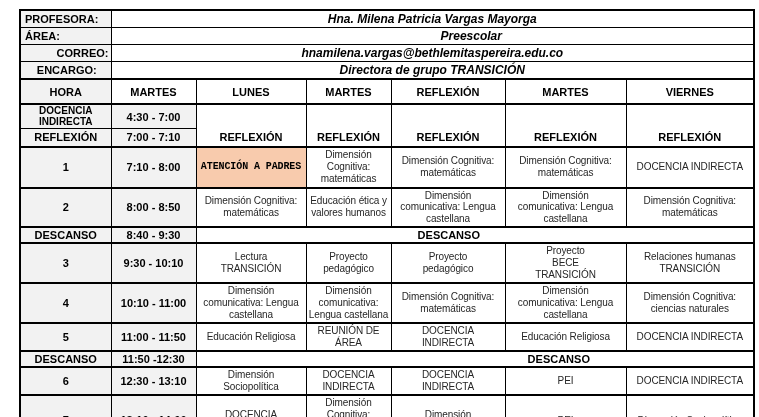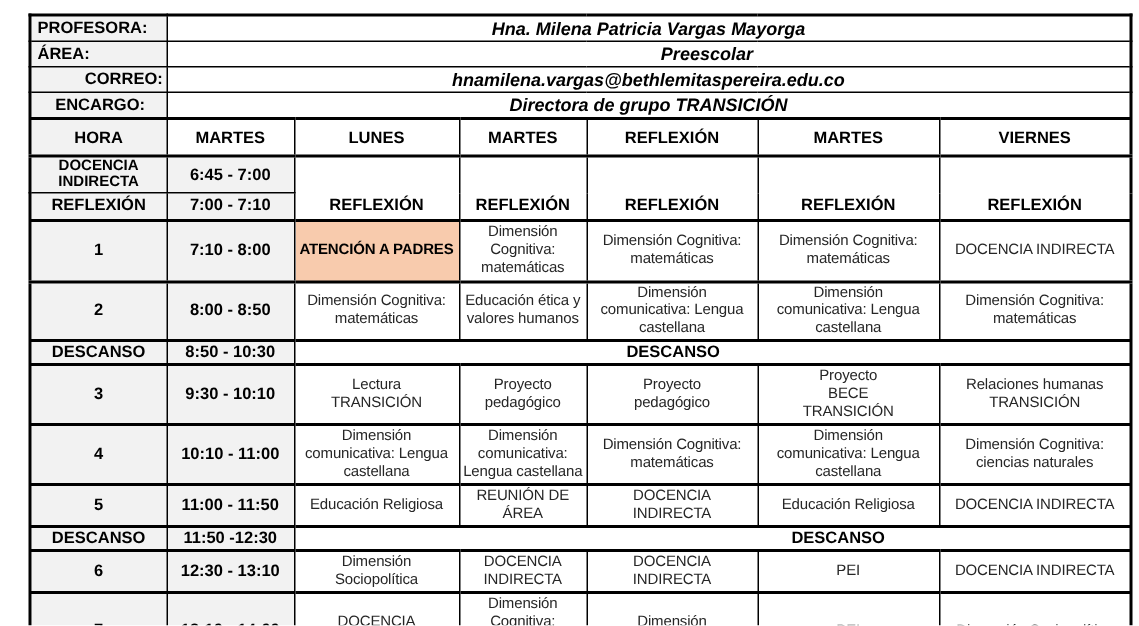--- a/index.html
+++ b/index.html
@@ -8,21 +8,21 @@
   table{position:absolute;left:19px;top:9px;width:734px;border-collapse:collapse;
         table-layout:fixed;border:2px solid var(--bd,#000);}
   td{border:1px solid var(--bd,#000);font-size:11px;text-align:center;
      vertical-align:middle;padding:1px 2px;overflow:hidden;}
   tr.thick td{border-top-width:2px;}
   .b{font-weight:bold;}
   .shade{background:var(--shade,#F2F2F2);}
   .hl{background:var(--hl,#F8CBAD);}
   .content{font-weight:normal;color:#262626;font-size:10px;line-height:1.18;
            white-space:pre-line;letter-spacing:-0.1px;}
-  .content.b2{font-weight:bold;color:#000;}
+  .content.b2{font-weight:bold;color:#000;font-family:Liberation Mono, monospace;}
   .hora-label{font-weight:bold;font-size:10px;line-height:1.05;white-space:pre-line;}
   .vbottom{vertical-align:bottom;padding-bottom:3px;}
   .area-indent{padding-left:80px;}
   .desc1{padding-right:54px;}
   .desc2{padding-left:170px;}
   .info-val{font-weight:bold;font-size:12px;font-style:italic;}
 </style>
 </head>
 <body>
 
@@ -62,21 +62,21 @@
     <td class="b">LUNES</td>
     <td class="b">MARTES</td>
     <td class="b">REFLEXIÓN</td>
     <td class="b">MARTES</td>
     <td class="b">VIERNES</td>
   </tr>
 
   <tr style="height:17px" class="thick">
     <td class="hora-label shade">DOCENCIA
 INDIRECTA</td>
-    <td class="b shade">6:45 - 7:00</td>
+    <td class="b shade">4:30 - 7:00</td>
     <td rowspan="2" class="b vbottom">REFLEXIÓN</td>
     <td rowspan="2" class="b vbottom">REFLEXIÓN</td>
     <td rowspan="2" class="b vbottom">REFLEXIÓN</td>
     <td rowspan="2" class="b vbottom">REFLEXIÓN</td>
     <td rowspan="2" class="b vbottom">REFLEXIÓN</td>
   </tr>
   <tr style="height:18px">
     <td class="b shade">REFLEXIÓN</td>
     <td class="b shade">7:00 - 7:10</td>
   </tr>
@@ -107,21 +107,21 @@
 castellana</td>
     <td class="content">Dimensión
 comunicativa: Lengua
 castellana</td>
     <td class="content">Dimensión Cognitiva:
 matemáticas</td>
   </tr>
 
   <tr style="height:14px" class="thick">
     <td class="b shade">DESCANSO</td>
-    <td class="b shade">8:50 - 10:30</td>
+    <td class="b shade">8:40 - 9:30</td>
     <td class="b desc1" colspan="5">DESCANSO</td>
   </tr>
 
   <tr style="height:40px" class="thick">
     <td class="b shade">3</td>
     <td class="b shade">9:30 - 10:10</td>
     <td class="content">Lectura
 TRANSICIÓN</td>
     <td class="content">Proyecto
 pedagógico</td>

